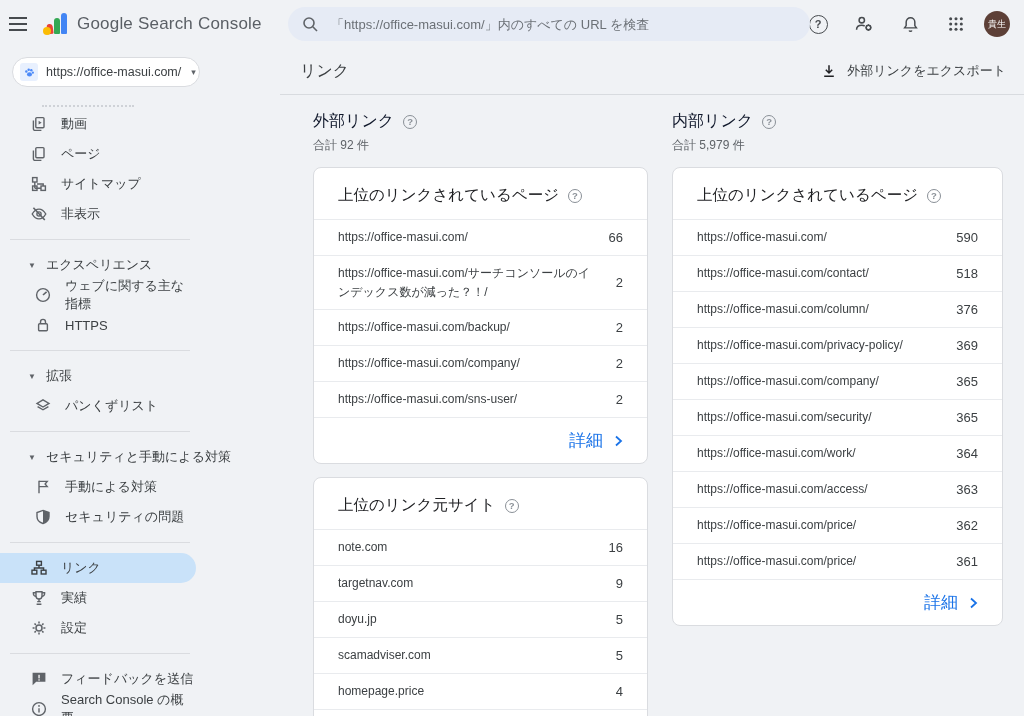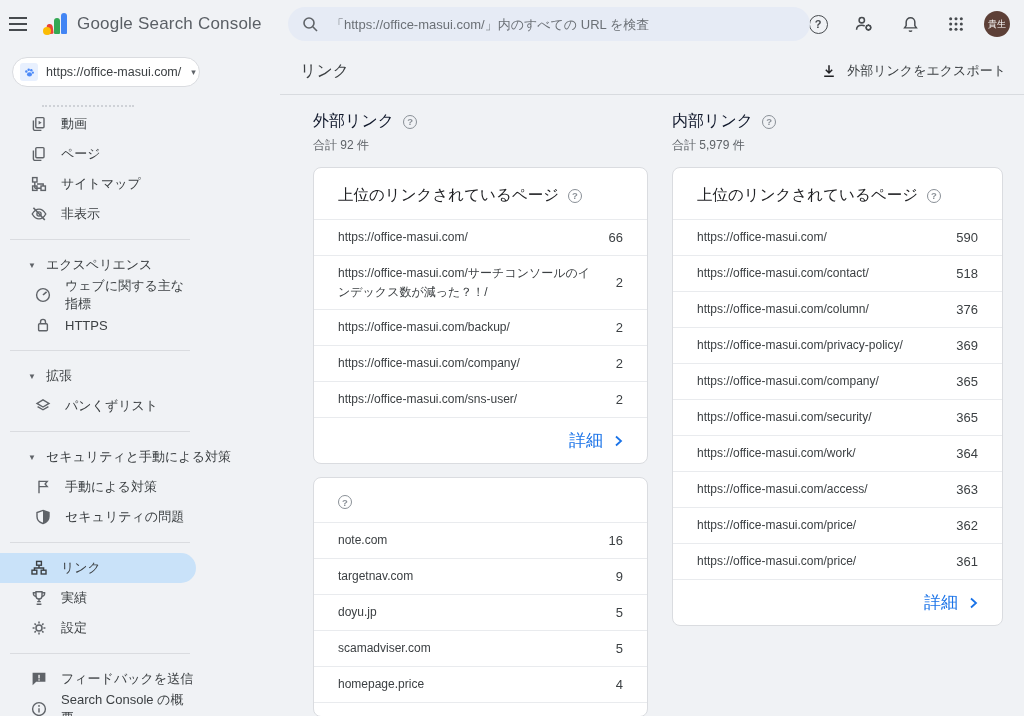--- a/index.html
+++ b/index.html
@@ -397,20 +397,21 @@
             <span>詳細</span>
             <svg width="9" height="12" viewBox="0 0 9 12" fill="none" stroke="#1a73e8" stroke-width="1.8">
                   <path d="M2 1.5 L7 6 2 10.5"></path>
                 </svg>
           </span>
         </div>
       </div>
 
       <div class="card">
         <div class="card-title-row">
+          <span class="card-title">上位のリンク元サイト</span>
           <span class="help-icon">?</span>
         </div>
         <div>
 
             <div class="row">
               <span class="row-label">note.com</span>
               <span class="row-count">16</span>
             </div>
 
             <div class="row">

